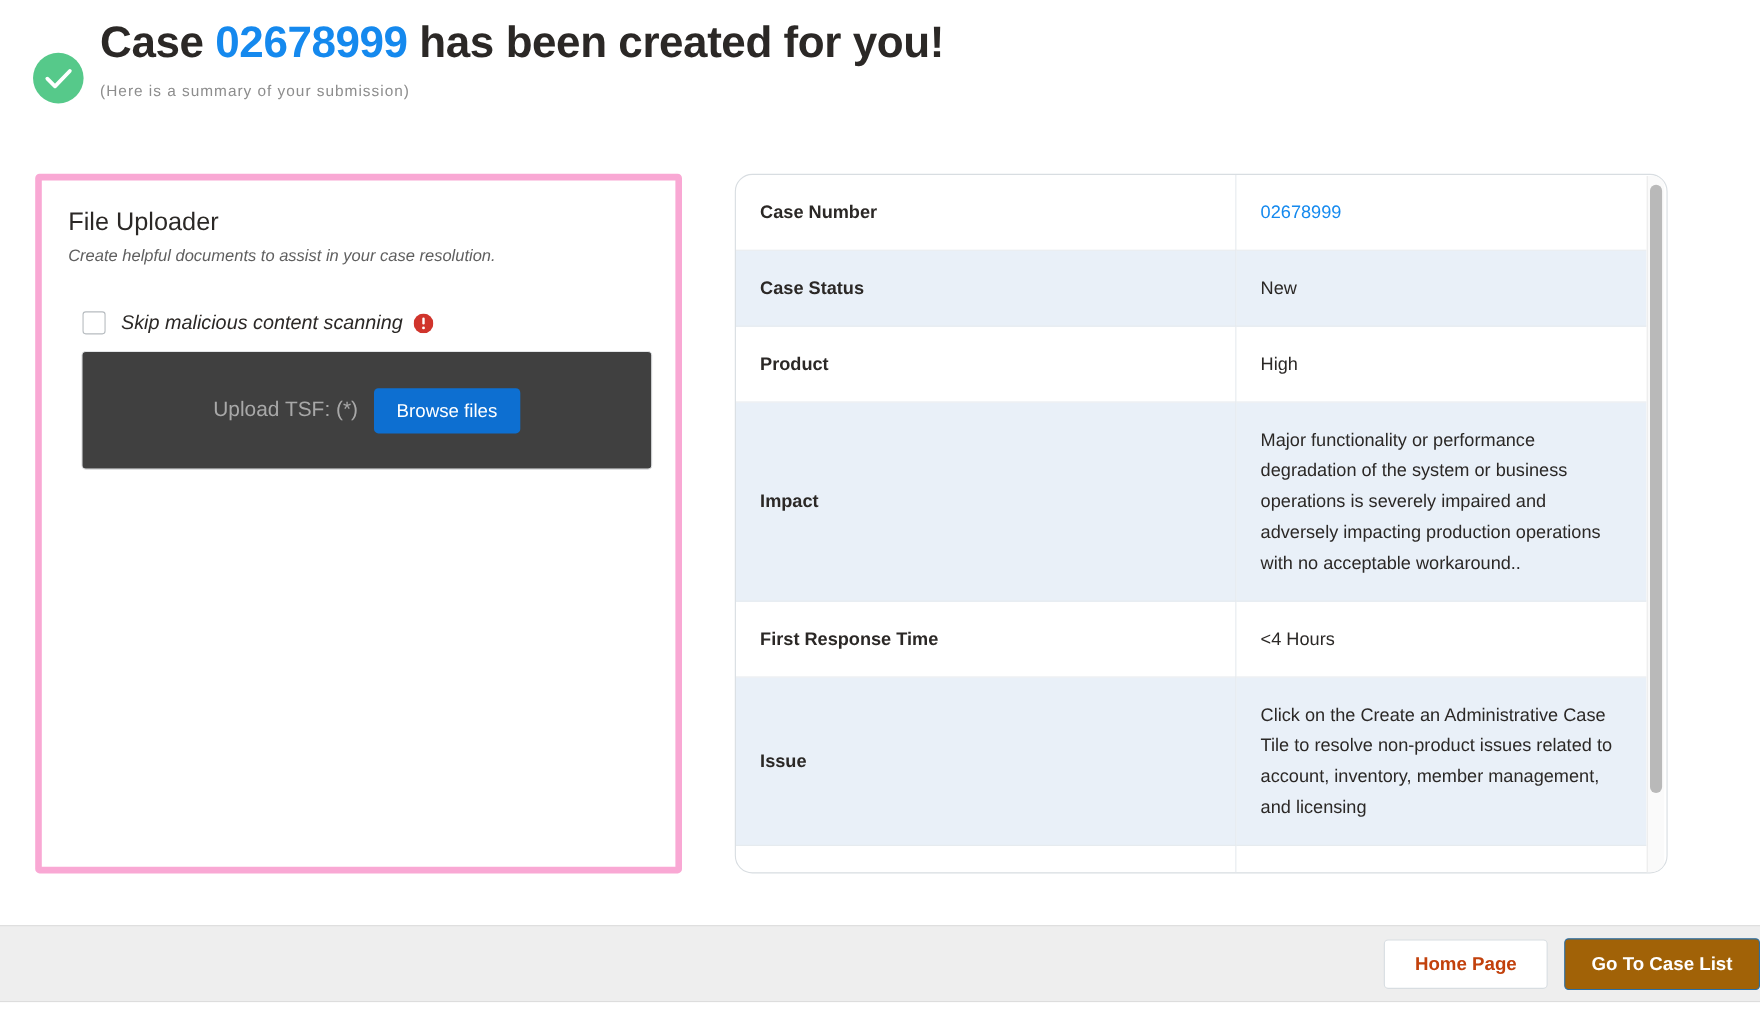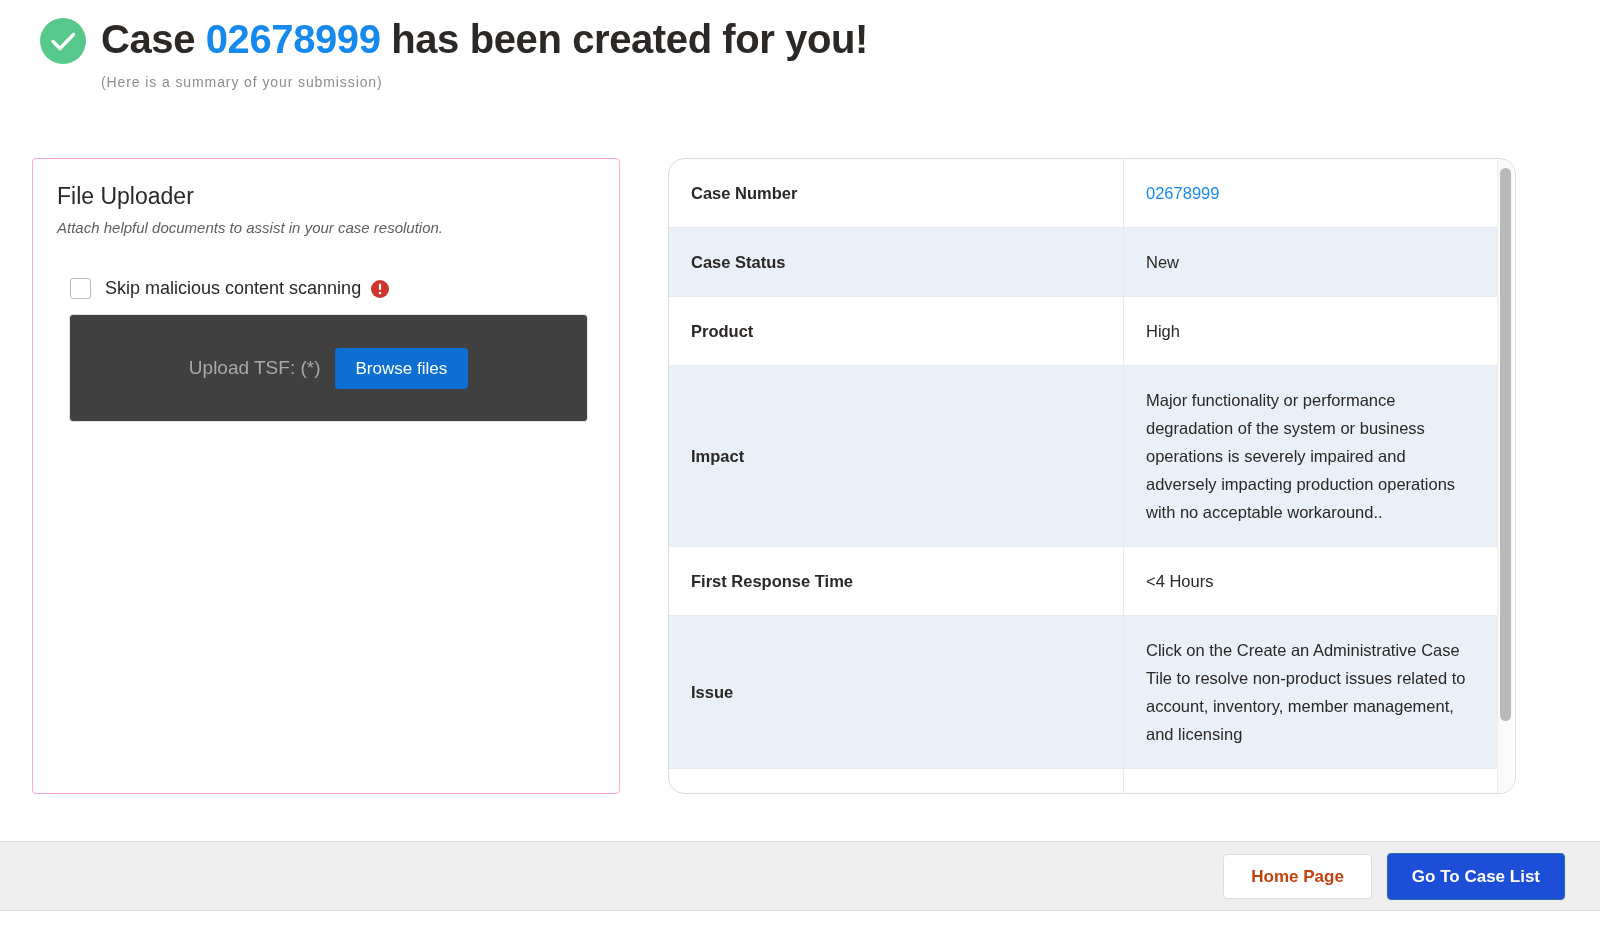--- a/index.html
+++ b/index.html
@@ -18,22 +18,22 @@
 
   
   .banner {
     position: absolute;
     left: 0; top: 0;
     width: 1600px;
     padding: 10px 0 0 0;
   }
   .banner-row {
     display: flex;
-    align-items: flex-start;
-    padding-left: 40px;
+    align-items: flex-end;
+    padding-left: 30px;
   }
   .check-circle {
     width: 46px;
     height: 46px;
     border-radius: 50%;
     background: #56c98a;
     flex: 0 0 46px;
     margin-top: 8px;
     margin-right: 15px;
     position: relative;
@@ -56,41 +56,42 @@
     margin-top: 2px;
     line-height: 24px;
   }
 
   
   .panel-left {
     position: absolute;
     left: 32px; top: 158px;
     width: 588px;
     height: 636px;
-    border: 1px solid #f9a8d4;
+    border: 6px solid #f9a8d4;
     border-radius: 4px;
     background: #fff;
     box-sizing: border-box;
   }
   .uploader-title {
     font-size: 23px;
     color: #2b2826;
     margin: 24px 0 0 24px;
     font-weight: normal;
   }
   .uploader-sub {
     font-size: 15px;
     font-style: italic;
     color: #5f5f5f;
     margin: 9px 0 0 24px;
   }
   .chk-row {
     display: flex;
     align-items: center;
     margin: 42px 0 0 37px;
+    font-style: italic;
   }
   .chk-box {
     width: 21px; height: 21px;
     border: 1px solid #b7bcc0;
     border-radius: 3px;
     background: #fff;
     box-sizing: border-box;
     flex: 0 0 21px;
   }
   .chk-label {
@@ -215,29 +216,28 @@
     color: #c2410c;
     font-weight: bold;
     font-size: 17px;
     font-family: "Liberation Sans", sans-serif;
     padding: 13px 27px;
     margin-right: 15px;
     cursor: pointer;
     line-height: 1;
   }
   .btn-primary {
-    background: #1d4ed8;
+    background: #a16207;
     border: 1px solid #2a6ea5;
     border-radius: 4px;
     color: #ffffff;
     font-weight: bold;
     font-size: 17px;
     font-family: "Liberation Sans", sans-serif;
     padding: 14px 24px;
-    margin-right: 35px;
     cursor: pointer;
     line-height: 1;
   }
 </style>
 </head>
 <body>
 
 <div class="banner">
   <div class="banner-row">
     <div class="check-circle">
@@ -247,21 +247,21 @@
     </div>
     <div class="banner-text">
       <div class="banner-title"><span>Case </span><span class="case-num">02678999</span><span> has been created for you!</span></div>
       <div class="banner-sub">(Here is a summary of your submission)</div>
     </div>
   </div>
 </div>
 
 <div class="panel-left">
   <div class="uploader-title">File Uploader</div>
-  <div class="uploader-sub">Attach helpful documents to assist in your case resolution.</div>
+  <div class="uploader-sub">Create helpful documents to assist in your case resolution.</div>
 
   <div class="chk-row">
     <span class="chk-box"></span>
     <span class="chk-label">Skip malicious content scanning</span>
     <span class="warn-icon">
       <svg width="18" height="18" viewBox="0 0 18 18" aria-hidden="true">
         <circle cx="9" cy="9" r="9" fill="#d0342c"></circle>
         <rect x="7.9" y="3.6" width="2.2" height="6.4" rx="1.1" fill="#ffffff"></rect>
         <circle cx="9" cy="13.1" r="1.3" fill="#ffffff"></circle>
       </svg>

